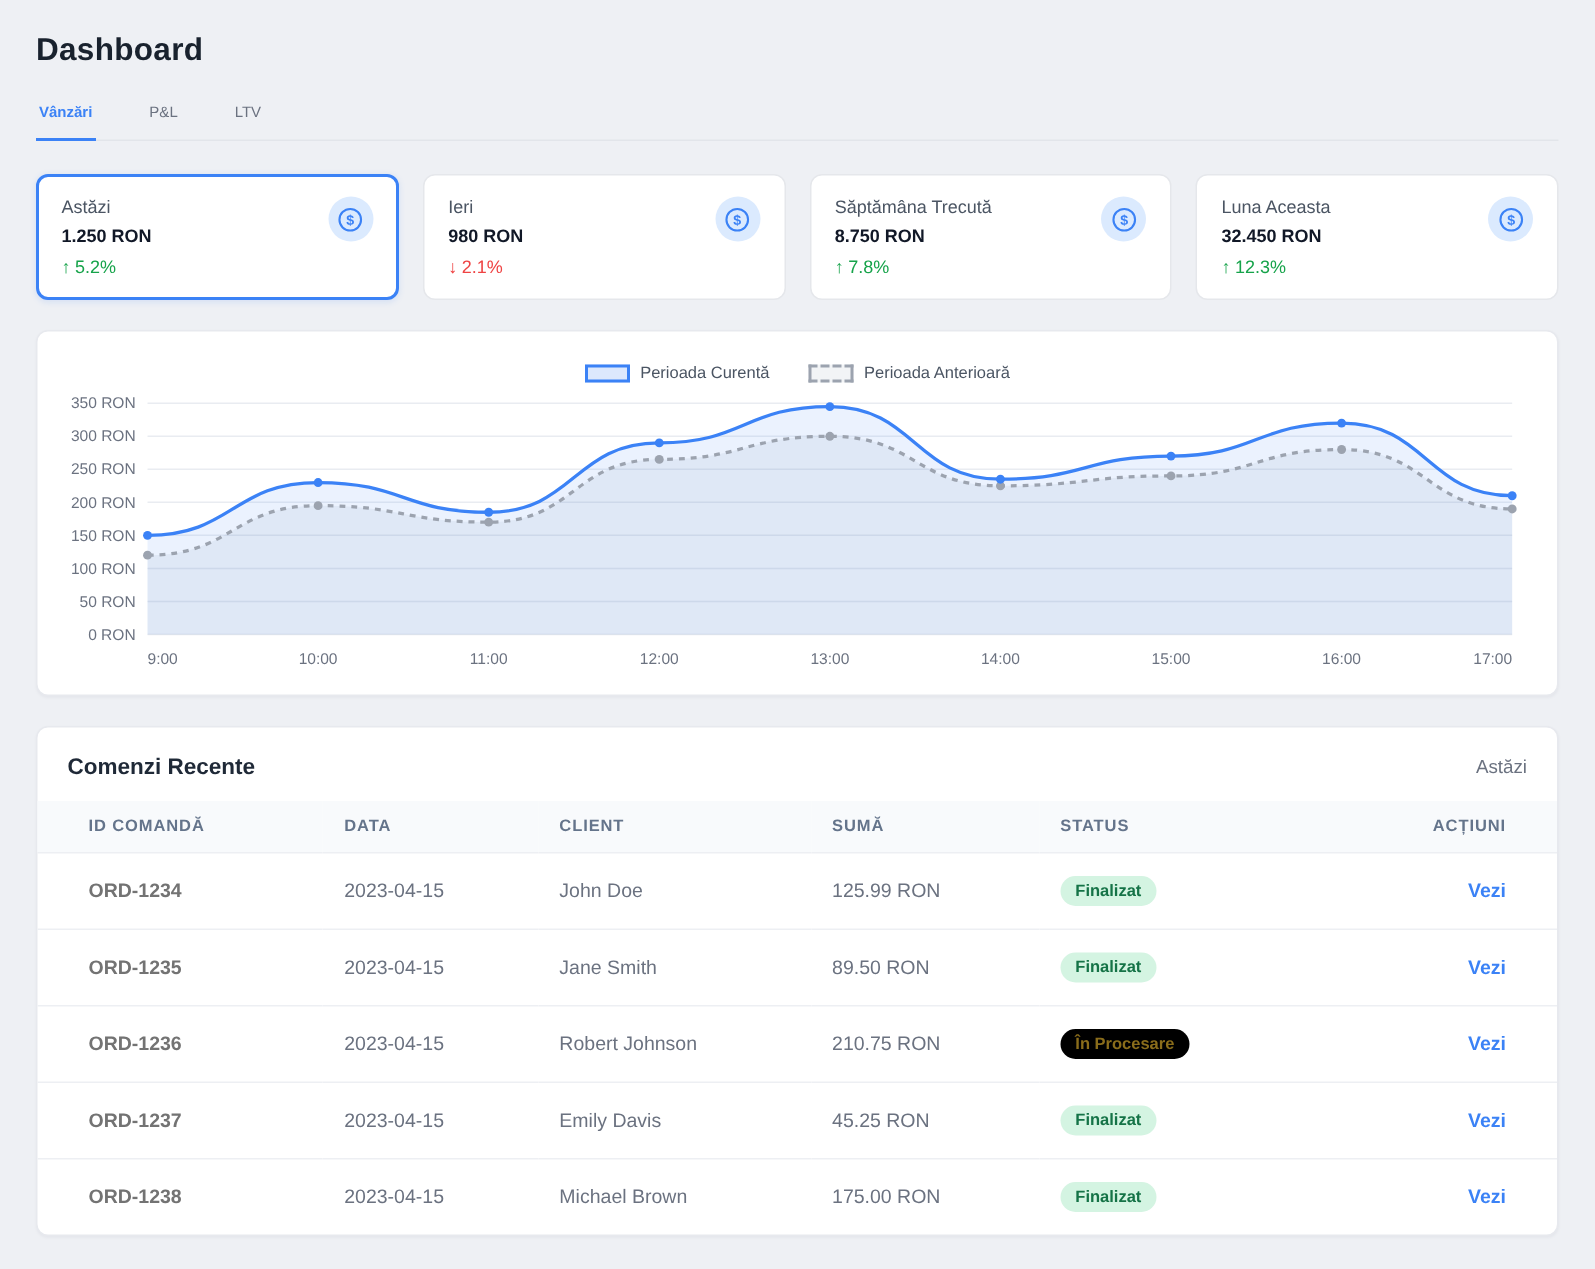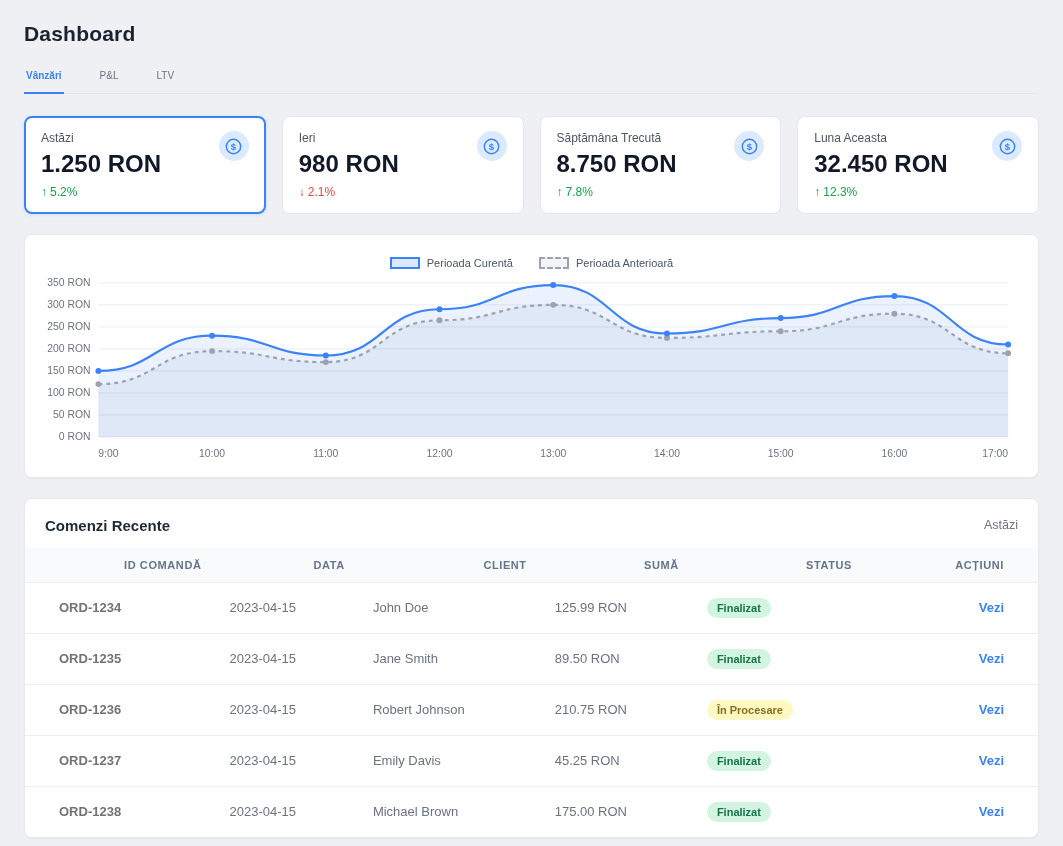--- a/index.html
+++ b/index.html
@@ -11,21 +11,21 @@
   
   .tabs { display: flex; gap: 34px; border-bottom: 1px solid #e2e5ea; margin-bottom: 22px; }
   .tab { font-size: 10px; color: #6b7280; padding: 4px 2px 11px; cursor: pointer; border-bottom: 2px solid transparent; margin-bottom: -1px; text-align: right; }
   .tab.active { color: #3b82f6; font-weight: 600; border-bottom-color: #3b82f6; }
 
   
   .stats-row { display: grid; grid-template-columns: repeat(4, 1fr); gap: 16px; margin-bottom: 20px; }
   .stat-card { background: #fff; border: 1px solid #e5e7eb; border-radius: 8px; padding: 14px 16px; display: flex; justify-content: space-between; align-items: flex-start; cursor: pointer; }
   .stat-card.selected { border: 2px solid #3b82f6; padding: 13px 15px; box-shadow: 0 1px 4px rgba(59,130,246,0.15); }
   .stat-label { font-size: 12px; color: #4b5563; margin-bottom: 5px; }
-  .stat-value { font-size: 24px; font-weight: 700; color: #111827; margin-bottom: 7px; }
+  .stat-value { font-size: 12px; font-weight: 700; color: #111827; margin-bottom: 7px; }
   .stat-change { font-size: 12px; display: flex; align-items: center; gap: 3px; }
   .stat-change[data-trend="up"] { color: #16a34a; }
   .stat-change[data-trend="down"] { color: #ef4444; }
   .stat-icon { width: 30px; height: 30px; border-radius: 50%; background: #dbeafe; display: flex; align-items: center; justify-content: center; flex: none; }
 
   
   .card { background: #fff; border: 1px solid #e7e9ee; border-radius: 8px; box-shadow: 0 1px 2px rgba(16,24,40,0.04); }
 
   
   .chart-card { padding: 18px 20px 12px; margin-bottom: 20px; }
@@ -36,28 +36,28 @@
   .swatch.current { border: 2px solid #3b82f6; background: rgba(59,130,246,0.18); }
   .swatch.previous { border: 2px dashed #9ca3af; background: rgba(148,163,184,0.12); }
   .chart-wrap svg { width: 100%; height: auto; display: block; }
   .chart-wrap text { font-family: "Liberation Sans", sans-serif; font-size: 10.5px; fill: #6b7280; }
 
   
   .orders-card { padding: 18px 0 0; }
   .orders-head { display: flex; justify-content: space-between; align-items: center; padding: 0 20px; margin-bottom: 14px; }
   .orders-period { font-size: 12.5px; color: #6b7280; }
   table { width: 100%; border-collapse: collapse; font-size: 13px; }
-  thead th { background: #f8fafc; text-align: right; font-size: 11px; font-weight: 600; letter-spacing: 0.6px; color: #64748b; padding: 11px 14px; text-transform: uppercase; }
+  thead th { background: #f8fafc; text-align: left; font-size: 11px; font-weight: 600; letter-spacing: 0.6px; color: #64748b; padding: 11px 14px; text-transform: uppercase; }
   thead th:first-child { padding-left: 34px; }
   tbody td { padding: 15px 14px; border-top: 1px solid #edeff3; color: #6b7280; }
   tbody td:first-child { padding-left: 34px; color: #737373; font-weight: 700; }
   th.col-actions, td.col-actions { text-align: right; padding-right: 34px; }
   .badge { display: inline-block; font-size: 11px; font-weight: 700; padding: 4px 10px; border-radius: 999px; }
   .badge[data-status="success"] { background: #d4f4e2; color: #157347; }
-  .badge[data-status="warning"] { background: #fef9c3; color: #8a6d1b; }
+  .badge[data-status="warning"] { background: #000000; color: #8a6d1b; }
   .action-link { color: #3b82f6; font-weight: 600; text-decoration: none; cursor: pointer; font-size: 13px; margin-left: 40px; }
 </style>
 </head>
 <body>
 
 <div class="page">
 
   <h1 class="page-title">Dashboard</h1>
 
   <div class="tabs">

